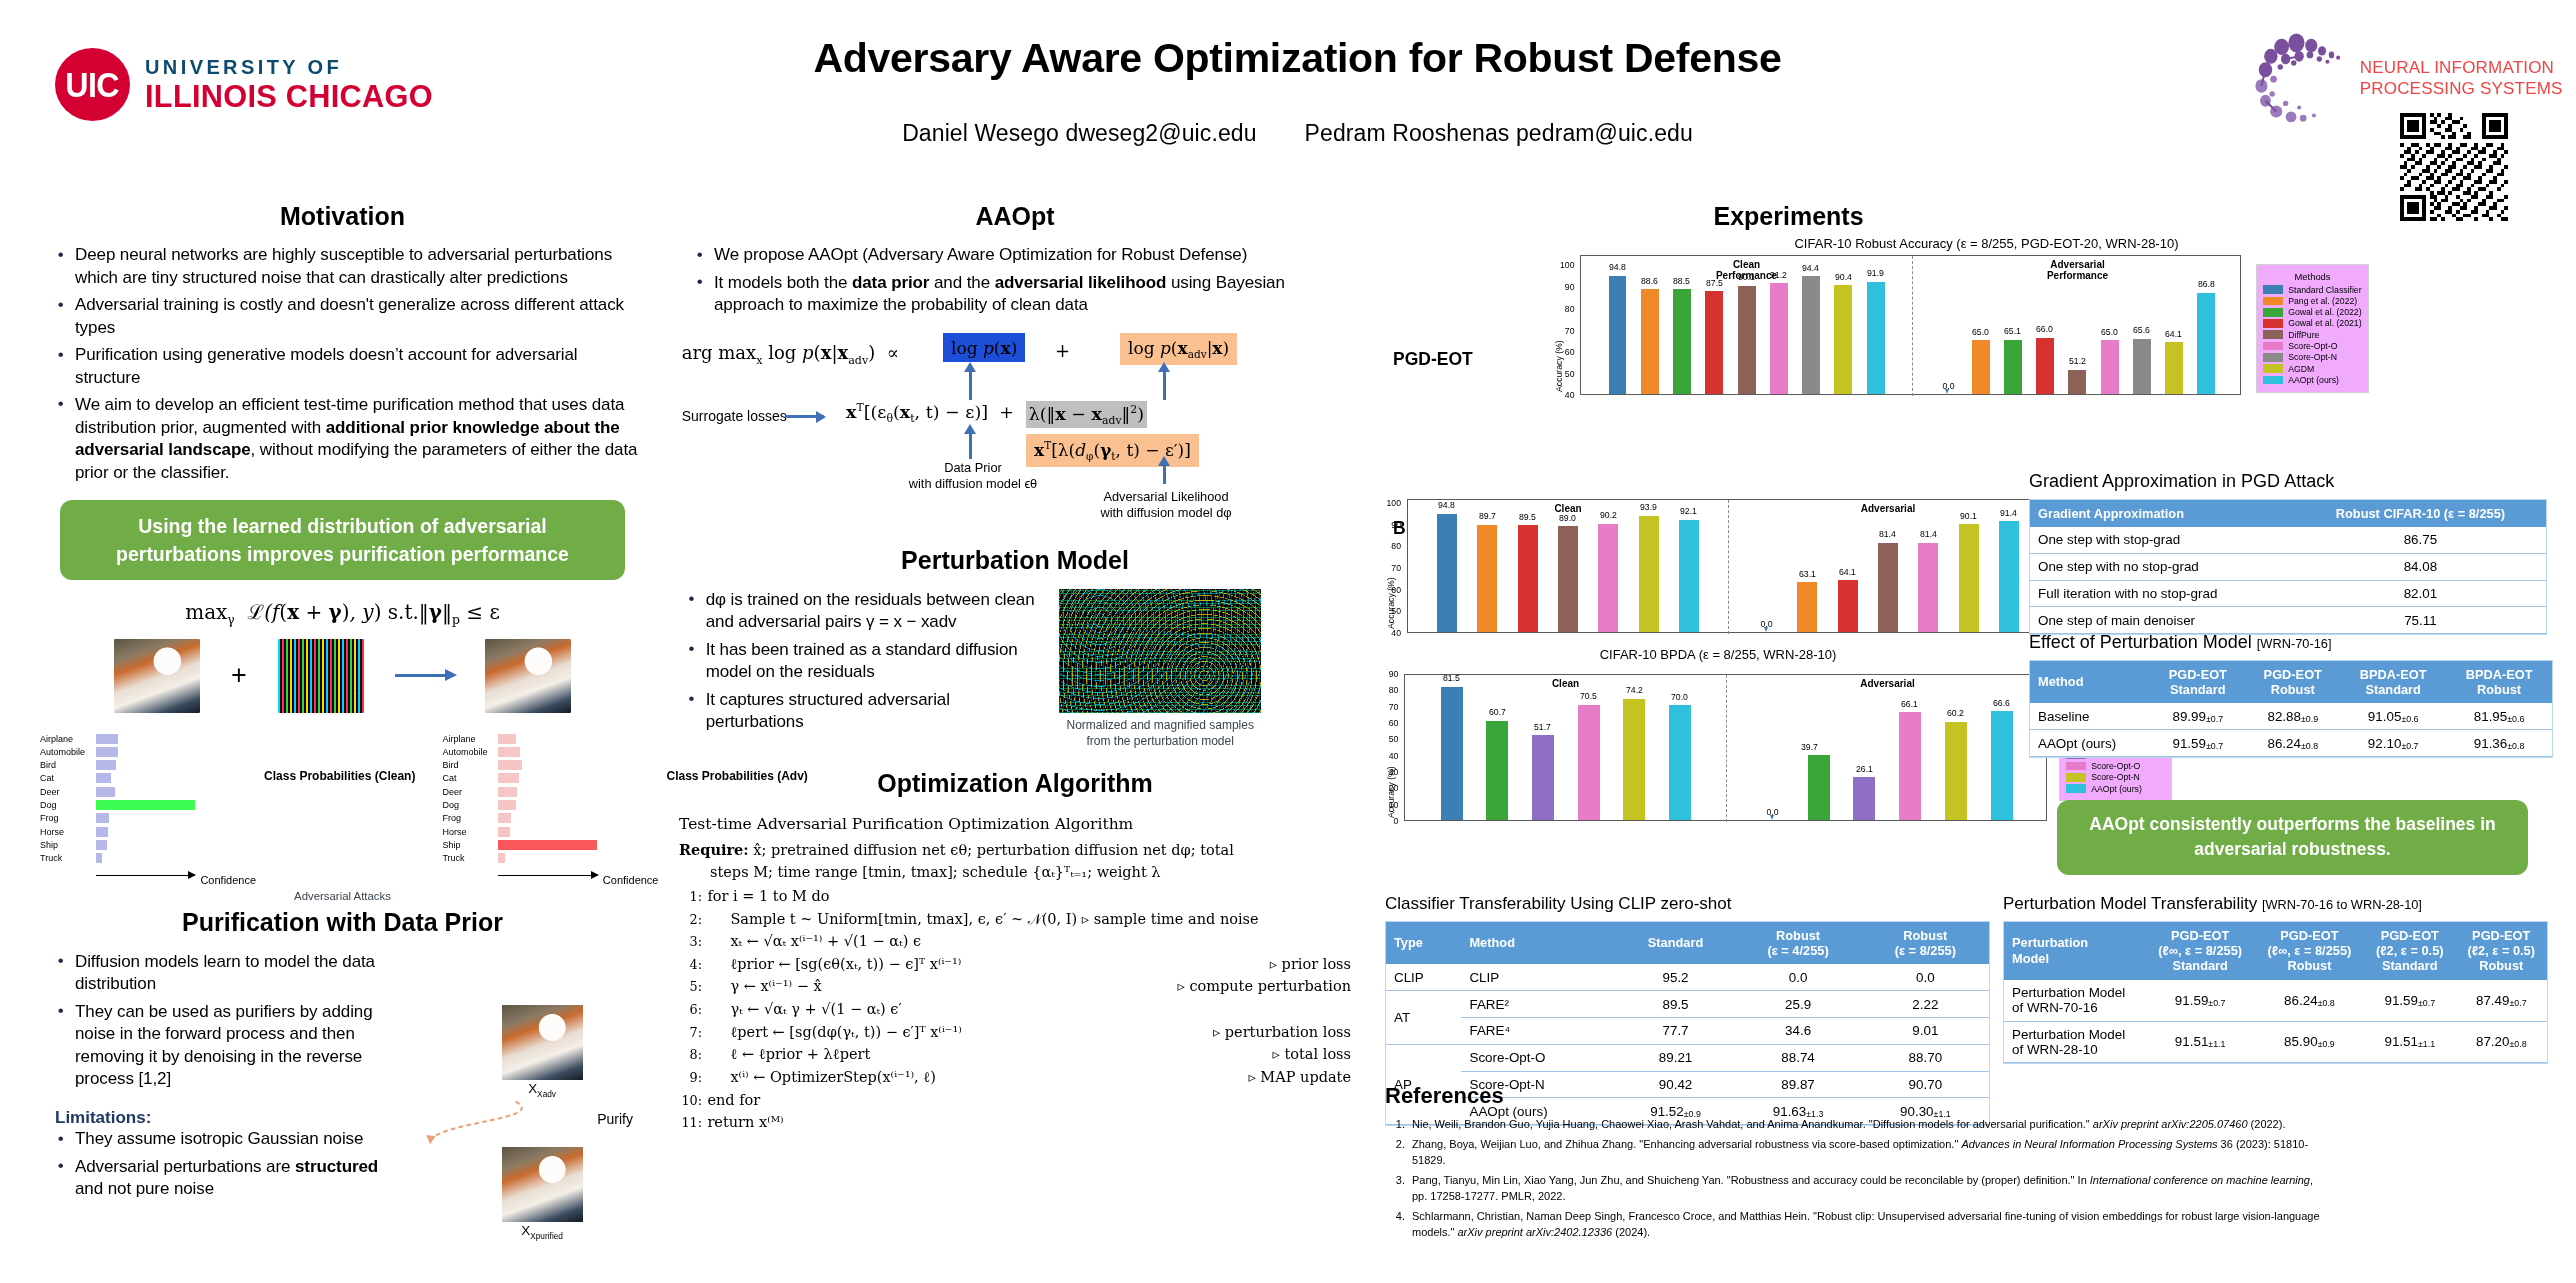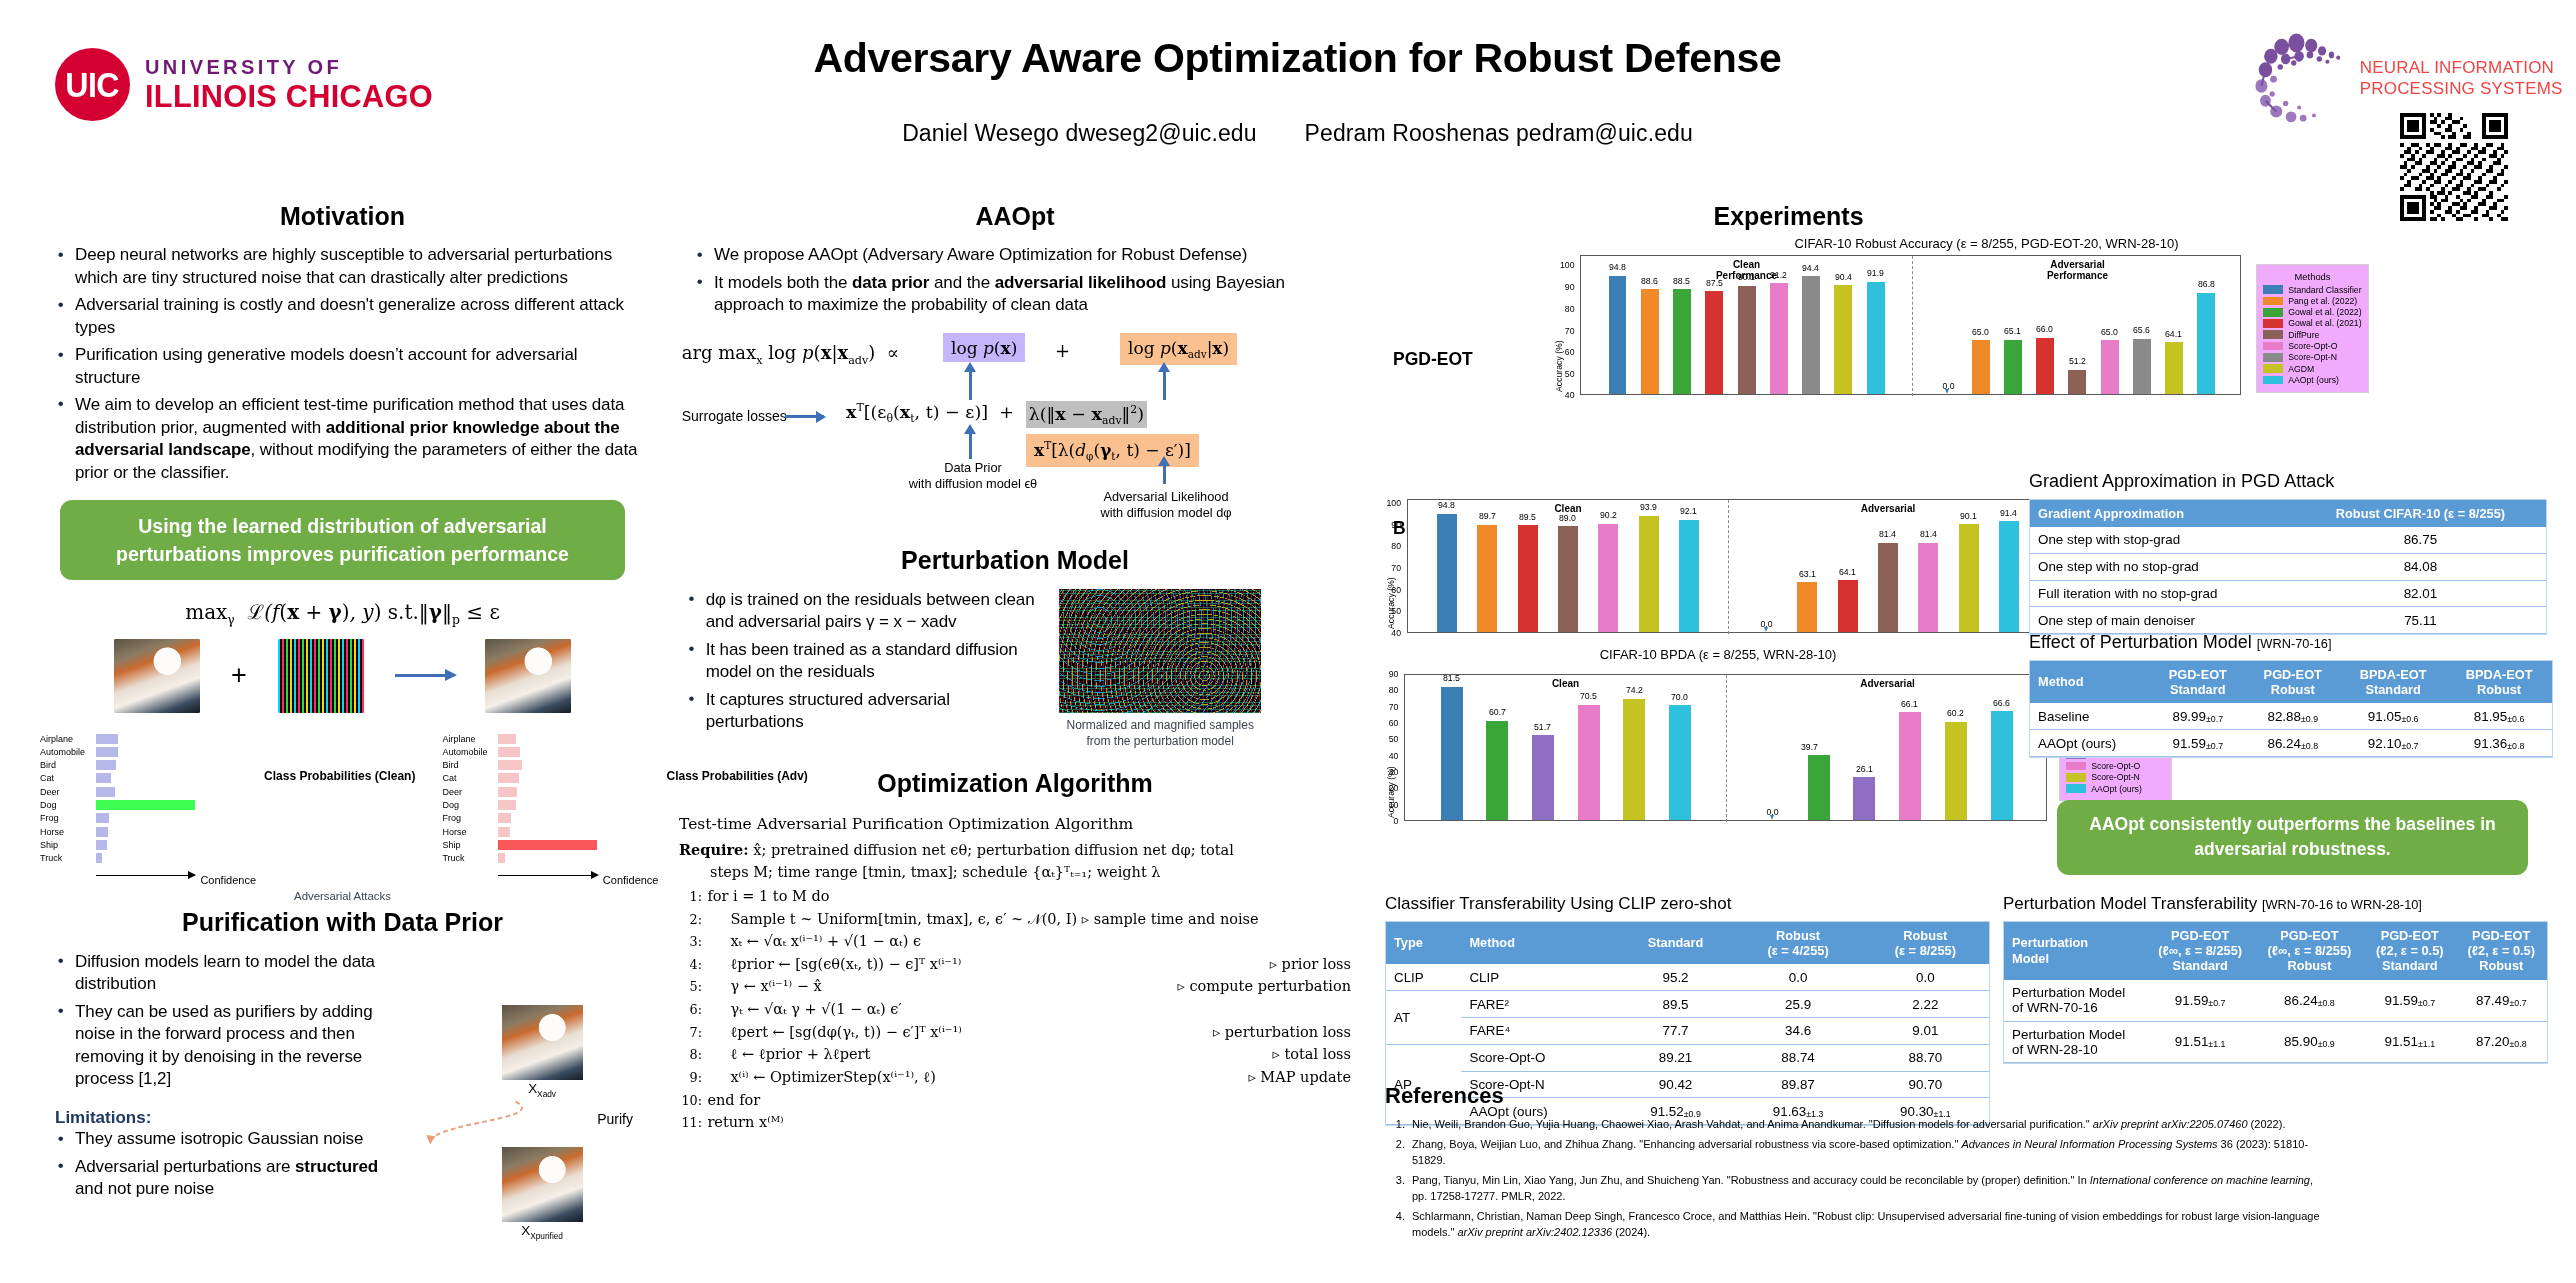--- a/index.html
+++ b/index.html
@@ -17,21 +17,21 @@
   .uic-logo { position: absolute; left: 55px; top: 48px; display: flex; align-items: center; gap: 15px; }
   .uic-oval {
     width: 75px; height: 73px; border-radius: 50%;
     background: #d50032; display: flex; align-items: center; justify-content: center;
   }
   .uic-oval span {
     color: #fff; font-weight: bold; font-size: 35px; letter-spacing: -0.7px;
     font-family: "Liberation Sans", sans-serif; transform: scaleX(0.92);
   }
   .uic-words { line-height: 1.0; }
-  .uic-words .l1 { color: #701a75; font-weight: bold; font-size: 20px; letter-spacing: 3.4px; }
+  .uic-words .l1 { color: #0c4a6e; font-weight: bold; font-size: 20px; letter-spacing: 3.4px; }
   .uic-words .l2 { color: #d50032; font-weight: bold; font-size: 32px; letter-spacing: 0.3px; transform: scaleX(0.96); transform-origin: left; margin-top: 3.4px; }
 
   .poster-title {
     position: absolute; left: 632px; top: 35px; width: 1331px; text-align: center;
     font-size: 41px; font-weight: bold; letter-spacing: -0.3px;
   }
   .poster-authors {
     position: absolute; left: 632px; top: 120px; width: 1331px; text-align: center;
     font-size: 23px; letter-spacing: 0.1px;
   }
@@ -112,21 +112,21 @@
   .purif-imgs { position: absolute; right: 5.4px; top: 54px; width: 195px; }
   .purif-card { text-align: center; }
   .purif-card .thumb2 { width: 81px; height: 75px; margin: 0 auto; }
   .purif-cap { font-size: 13.4px; margin-top: 1.3px; }
   .purify-label { font-size: 14px; }
 
   
   .eqbox { position: relative; height: 161px; margin-top: 9.4px; font-family: "DejaVu Serif", serif; }
   .eq-main { position:absolute; left: 2.7px; top: 16px; font-size: 18px; }
   .chip { position:absolute; padding: 4.7px 8px; font-size: 17px; font-family:"DejaVu Serif", serif;}
-  .chip-blue { background: #c4b5fd; }
+  .chip-blue { background: #1d4ed8; }
   .chip-orange { background: #fac090; }
   .upar { position:absolute; width: 2.7px; background: #3f6fb5; }
   .upar::before { content:""; position:absolute; left:-5.4px; top:-8.7px; border-bottom: 10px solid #3f6fb5; border-left: 6.7px solid transparent; border-right: 6.7px solid transparent; }
   .surrog { position:absolute; font-size: 14px; font-family:"Liberation Sans", sans-serif; }
   .arrow-sm { position:absolute; width: 39px; height: 2.7px; background: #3f6fb5; }
   .arrow-sm::after { content:""; position:absolute; right:-2px; top:-4.7px; border-left: 10px solid #3f6fb5; border-top: 6px solid transparent; border-bottom: 6px solid transparent; }
   .strike { background: #bfbfbf; padding: 1.3px 2.7px; }
   .eq-cap { position:absolute; font-size: 12.8px; font-family:"Liberation Sans", sans-serif; text-align:center; line-height:1.25; }
 
   

